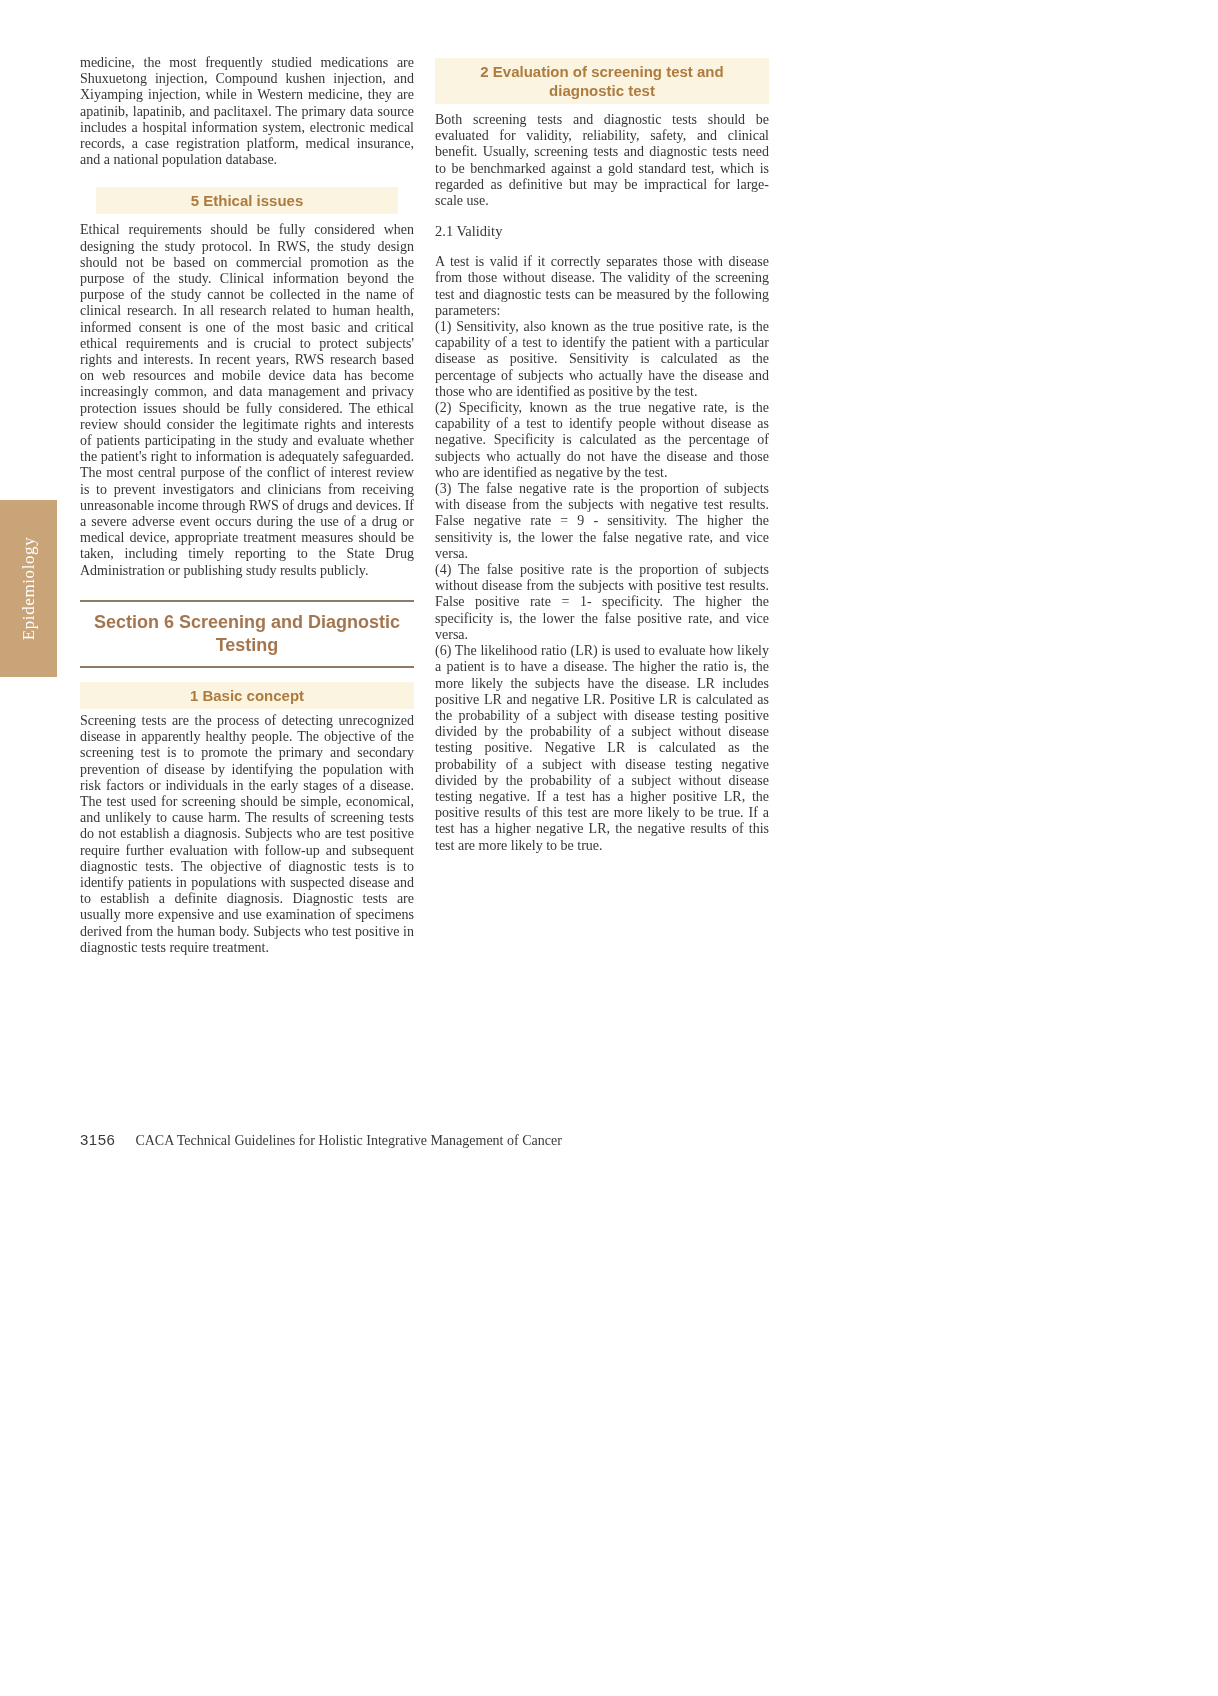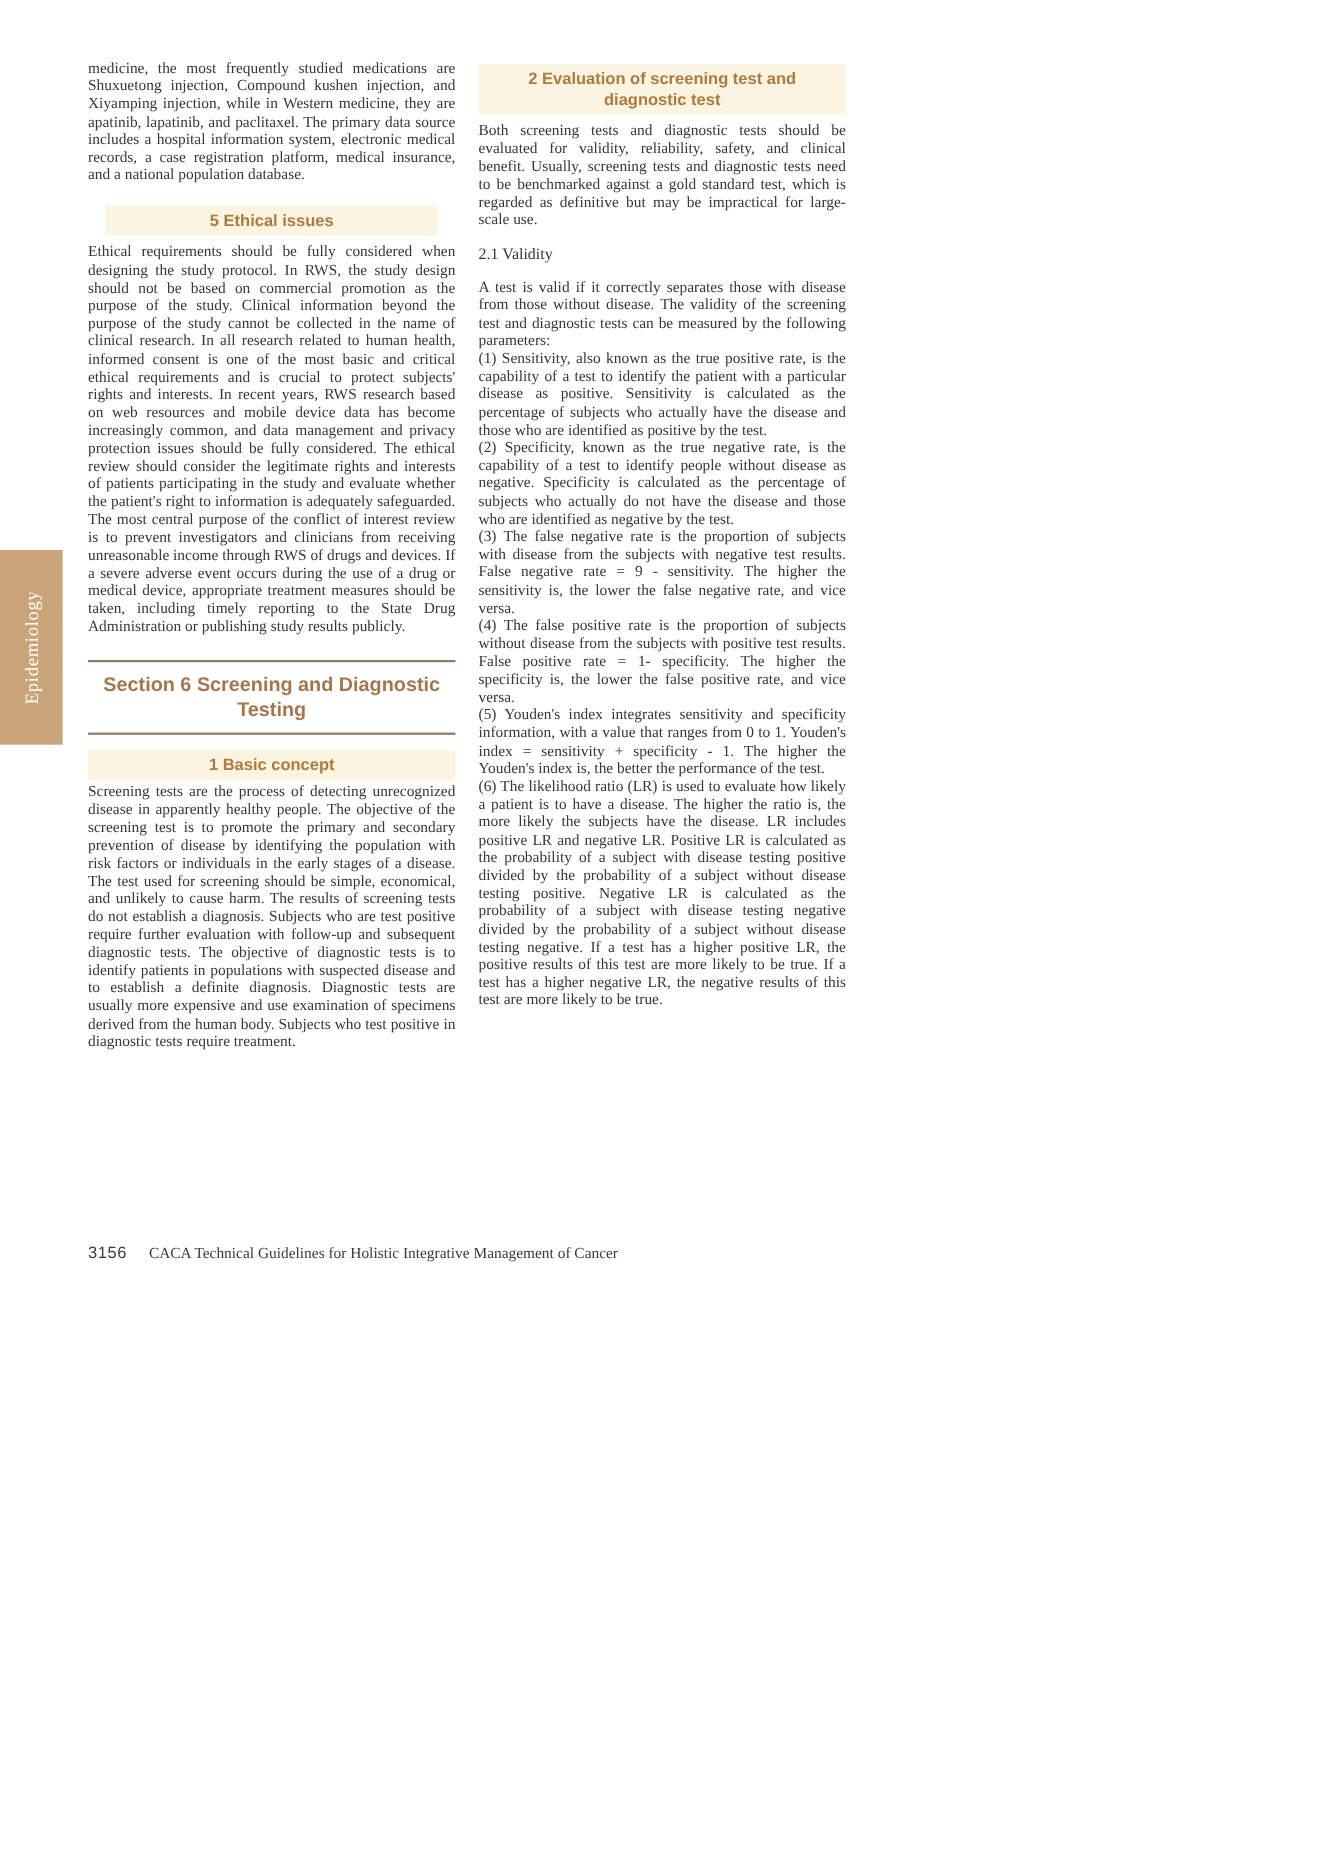--- a/index.html
+++ b/index.html
@@ -116,21 +116,20 @@
 
       <p class="body">Both screening tests and diagnostic tests should be evaluated for validity, reliability, safety, and clinical benefit. Usually, screening tests and diagnostic tests need to be benchmarked against a gold standard test, which is regarded as definitive but may be impractical for large-scale use.</p>
 
       <p class="subsection">2.1 Validity</p>
 
       <p class="body">A test is valid if it correctly separates those with disease from those without disease. The validity of the screening test and diagnostic tests can be measured by the following parameters:</p>
       <p class="body">(1) Sensitivity, also known as the true positive rate, is the capability of a test to identify the patient with a particular disease as positive. Sensitivity is calculated as the percentage of subjects who actually have the disease and those who are identified as positive by the test.</p>
       <p class="body">(2) Specificity, known as the true negative rate, is the capability of a test to identify people without disease as negative. Specificity is calculated as the percentage of subjects who actually do not have the disease and those who are identified as negative by the test.</p>
       <p class="body">(3) The false negative rate is the proportion of subjects with disease from the subjects with negative test results. False negative rate = 9 - sensitivity. The higher the sensitivity is, the lower the false negative rate, and vice versa.</p>
       <p class="body">(4) The false positive rate is the proportion of subjects without disease from the subjects with positive test results. False positive rate = 1- specificity. The higher the specificity is, the lower the false positive rate, and vice versa.</p>
-      <p class="body">(5) Youden's index integrates sensitivity and specificity information, with a value that ranges from 0 to 1. Youden's index = sensitivity + specificity - 1. The higher the Youden's index is, the better the performance of the test.</p>
       <p class="body">(6) The likelihood ratio (LR) is used to evaluate how likely a patient is to have a disease. The higher the ratio is, the more likely the subjects have the disease. LR includes positive LR and negative LR. Positive LR is calculated as the probability of a subject with disease testing positive divided by the probability of a subject without disease testing positive. Negative LR is calculated as the probability of a subject with disease testing negative divided by the probability of a subject without disease testing negative. If a test has a higher positive LR, the positive results of this test are more likely to be true. If a test has a higher negative LR, the negative results of this test are more likely to be true.</p>
     </div>
 
   </div>
 
   <div class="footer">
     <span class="page-num">3156</span>
     <span class="book-title">CACA Technical Guidelines for Holistic Integrative Management of Cancer</span>
   </div>
 

